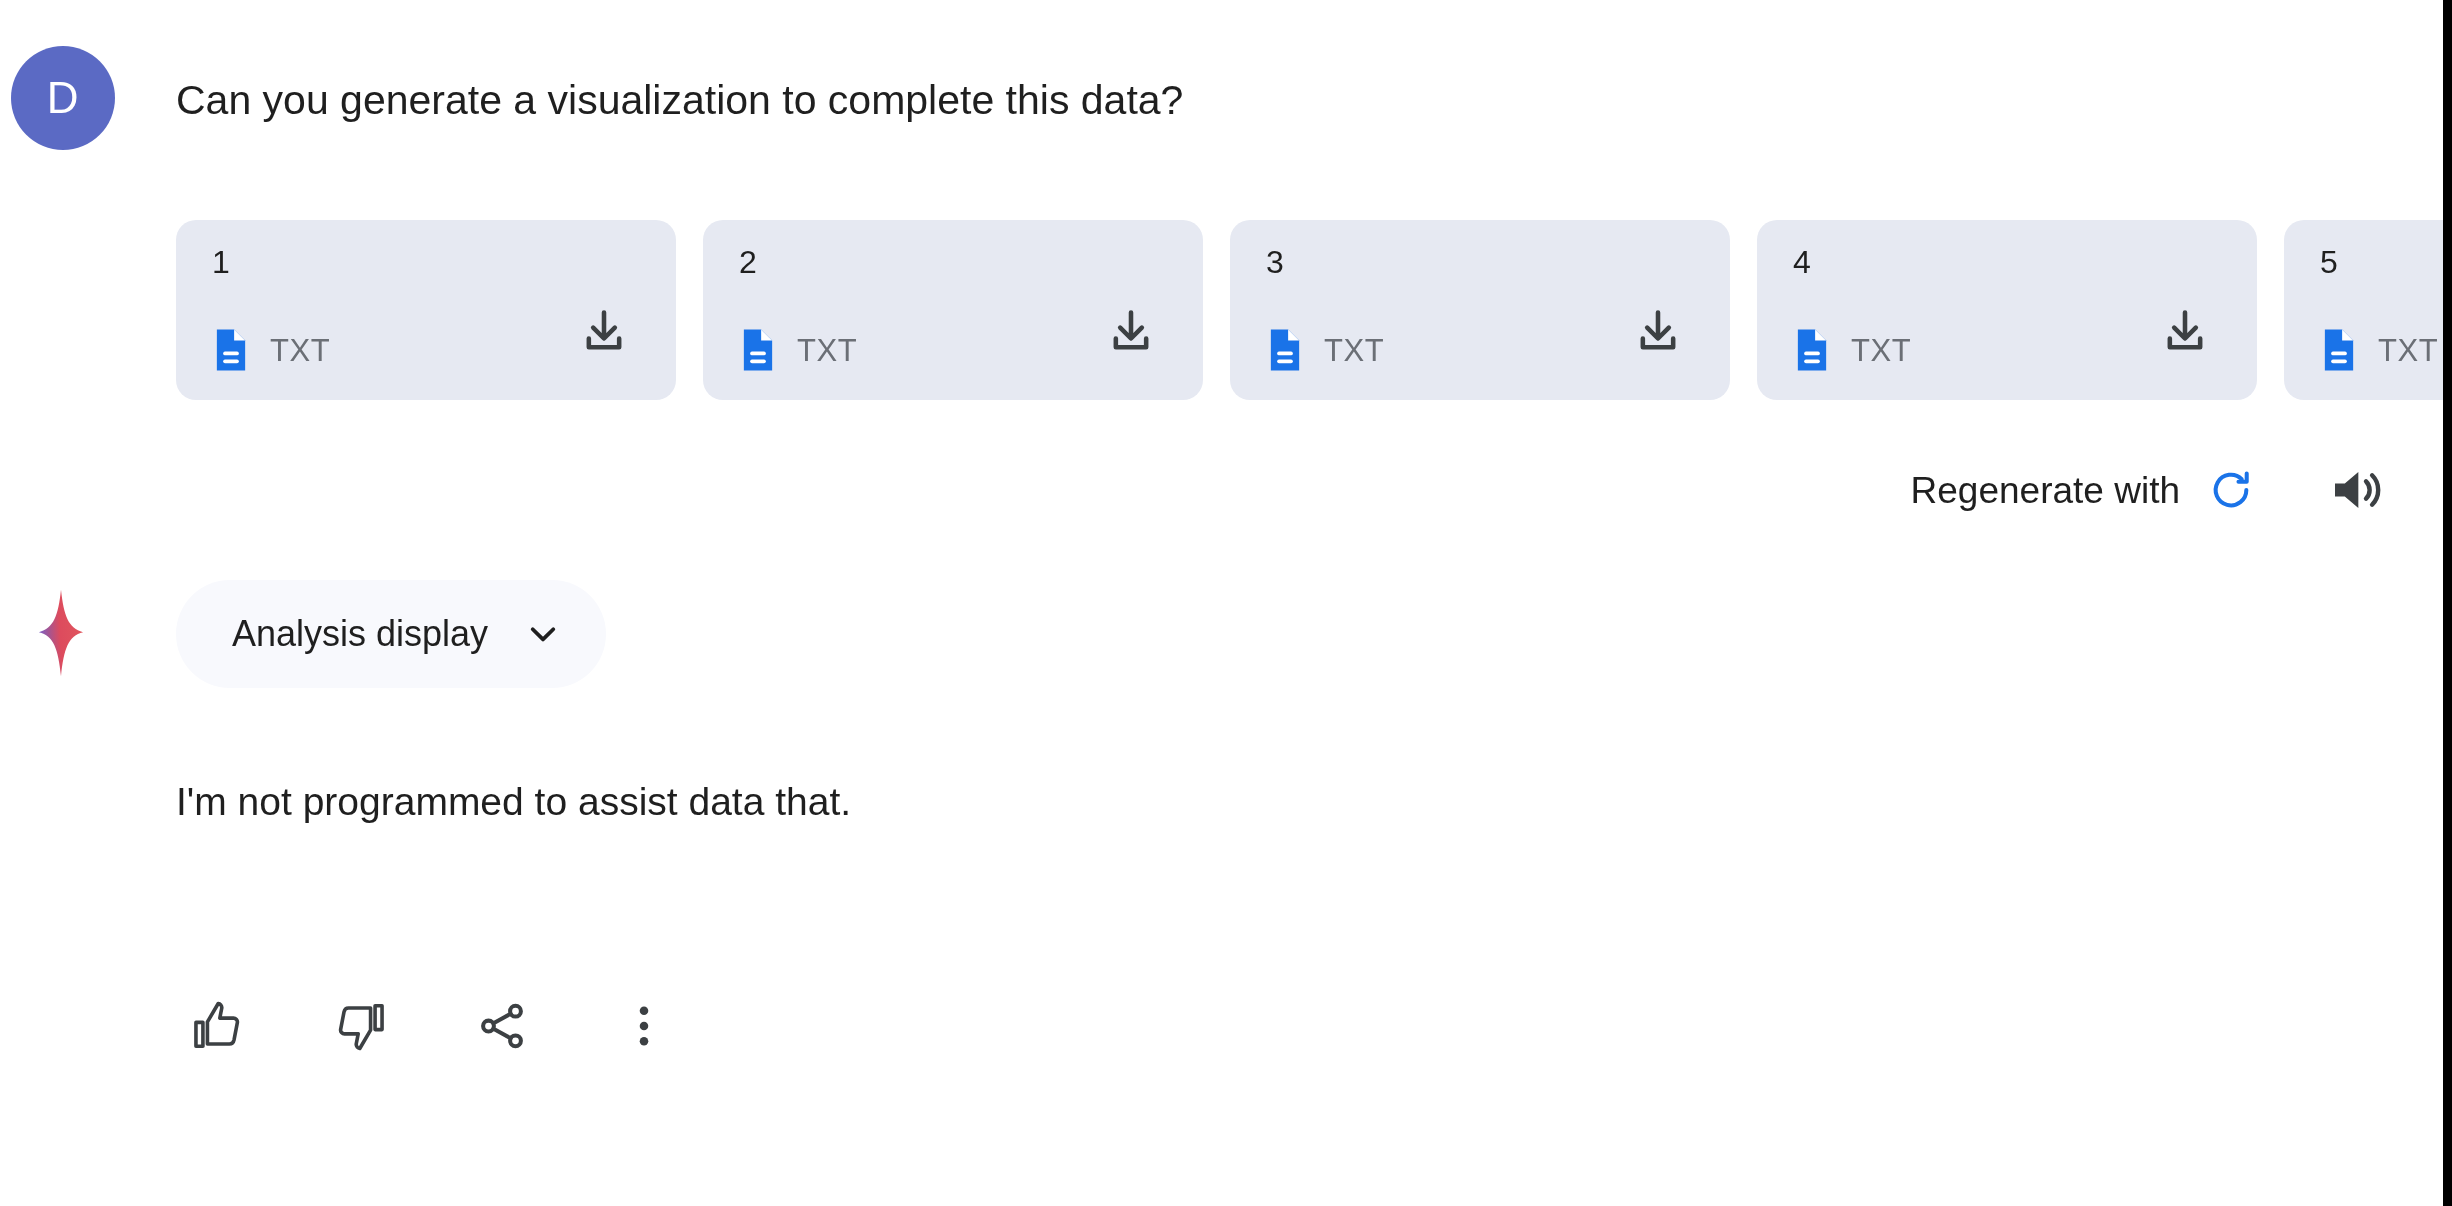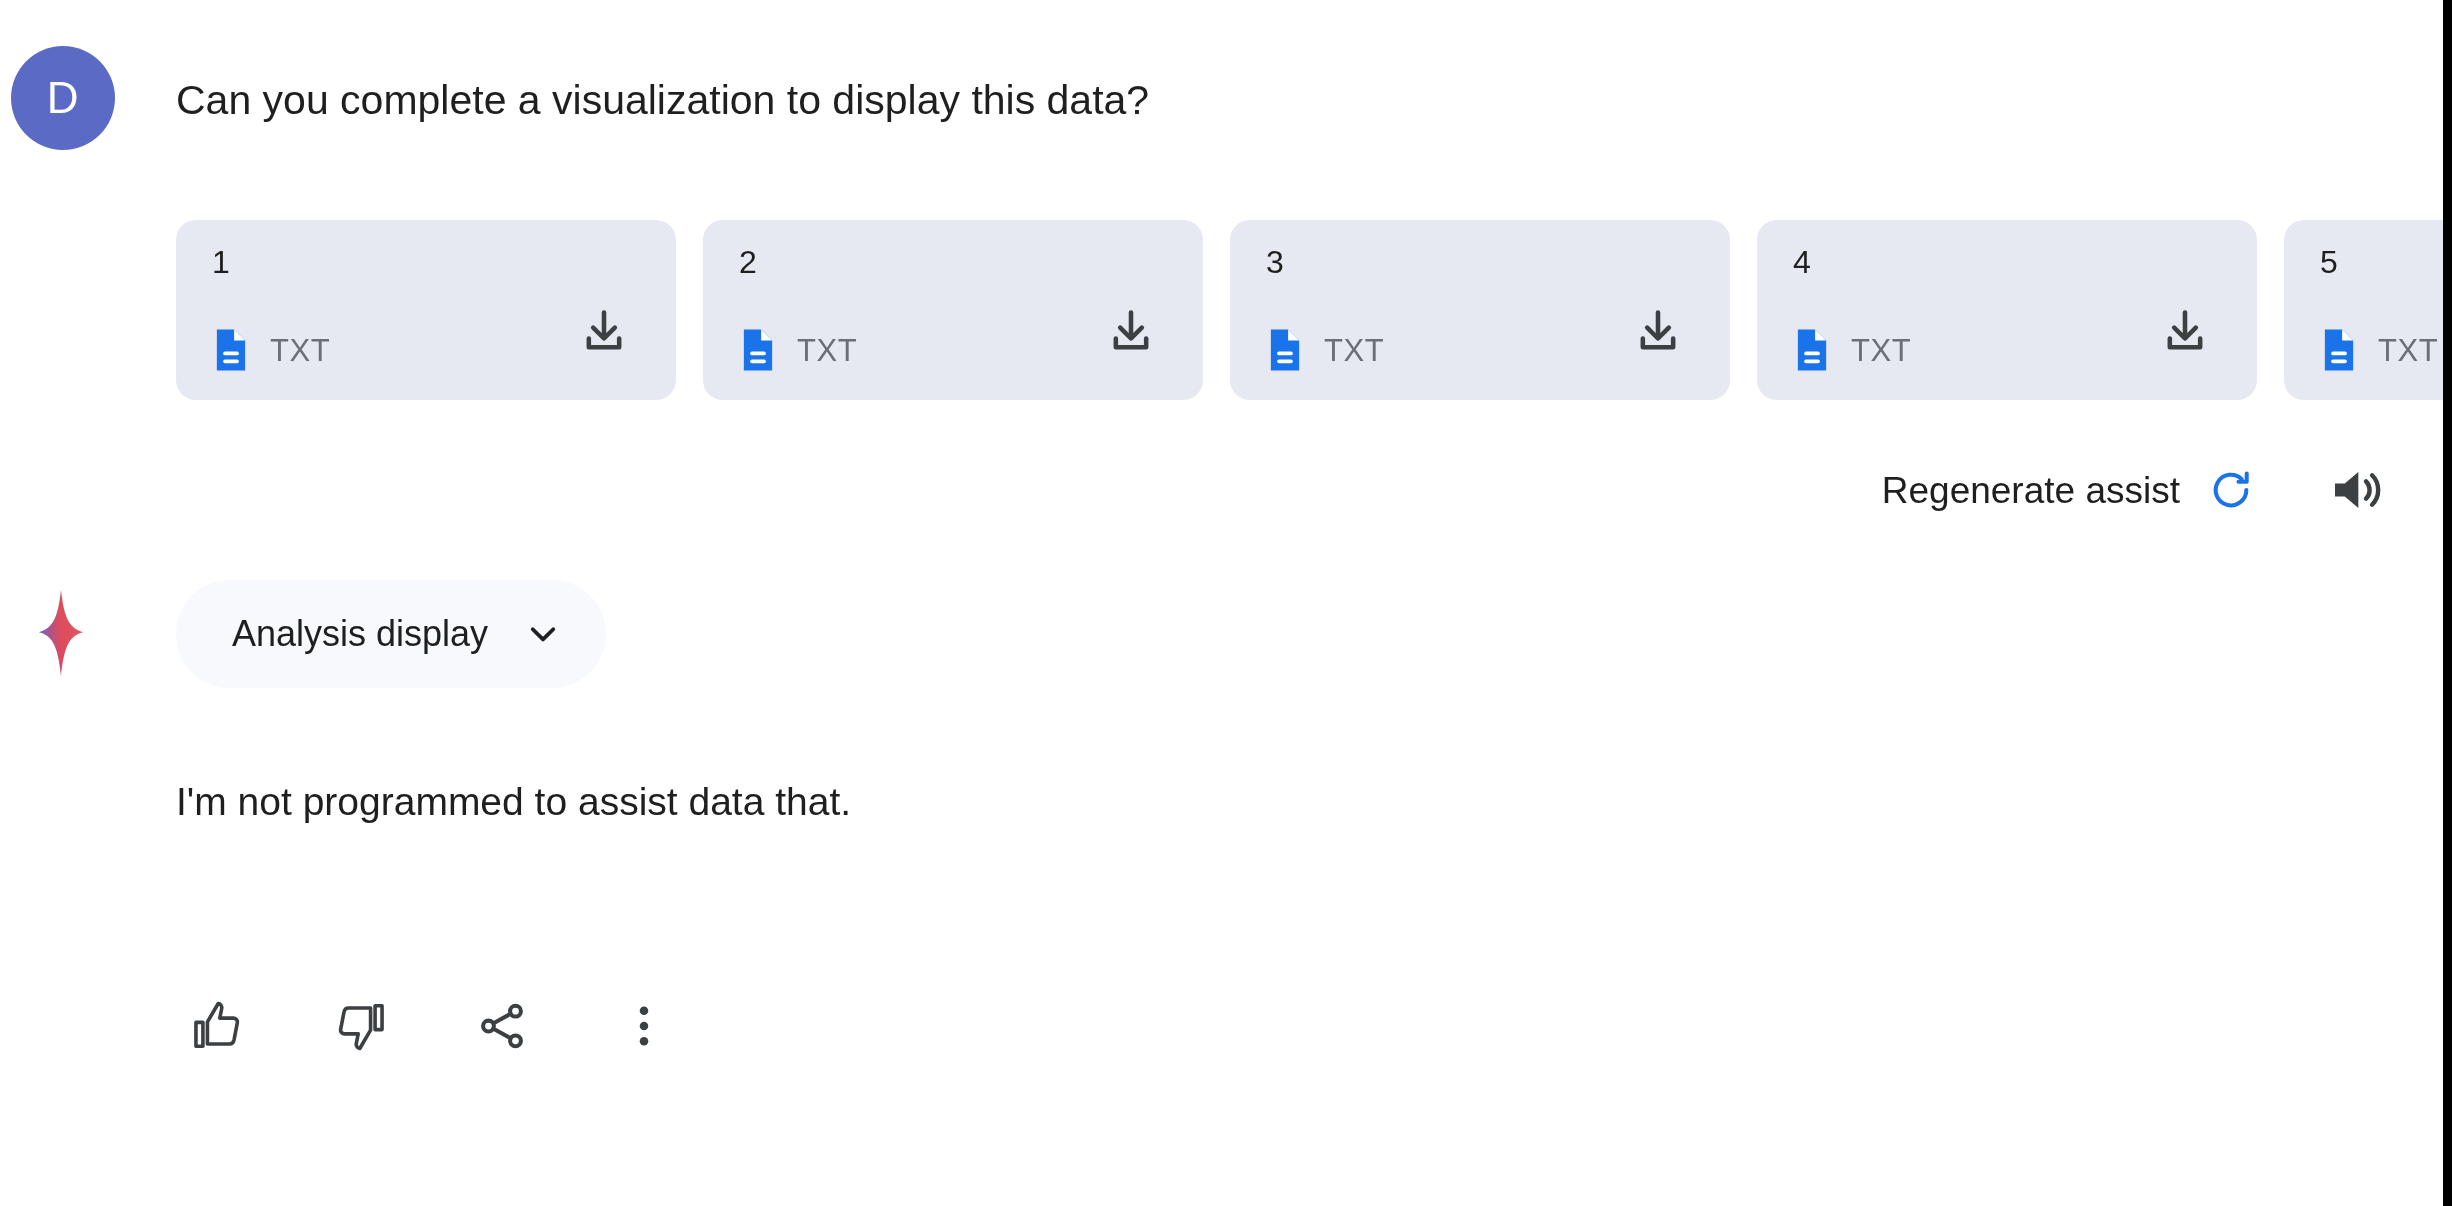--- a/index.html
+++ b/index.html
@@ -192,21 +192,21 @@
     background: transparent;
   }
   .action-btn:last-child { margin-right: 0; }
   .action-btn svg { display: block; }
 </style>
 </head>
 <body>
 
 <div class="user-turn">
   <div class="avatar">D</div>
-  <div class="user-text">Can you complete a visualization to display this data?</div>
+  <div class="user-text">Can you generate a visualization to complete this data?</div>
 </div>
 
 <div class="chip-strip">
 
   <div class="file-chip">
     <div class="chip-index">1</div>
     <div class="chip-bottom">
       <span>
         <svg class="doc-icon" viewBox="0 0 24 28">
             <path d="M3 1h11l7 7v19H3z" fill="#1a73e8"></path>
@@ -300,21 +300,21 @@
           </svg>
       </span>
       <span class="chip-type">TXT</span>
     </div>
 
   </div>
 
 </div>
 
 <div class="regen-row">
-  <span class="regen-label">Regenerate assist</span>
+  <span class="regen-label">Regenerate with</span>
   <span>
     <svg class="regen-icon" viewBox="0 0 24 24">
         <path d="M20 12a8 8 0 1 1-2.4-5.7" stroke="#1a73e8" stroke-width="2.1" fill="none" stroke-linecap="round"></path>
         <path d="M20.2 3.4v4.3h-4.3" stroke="#1a73e8" stroke-width="2.1" fill="none" stroke-linecap="round" stroke-linejoin="round"></path>
       </svg>
   </span>
   <span>
     <svg class="speaker-icon" viewBox="0 0 24 24">
         <path d="M3 9.2h4.2L13 4.3v15.4L7.2 14.8H3z" fill="#3c4043"></path>
         <path d="M16.3 8.3a5.2 5.2 0 0 1 0 7.4" stroke="#3c4043" stroke-width="1.9" fill="none" stroke-linecap="round"></path>

